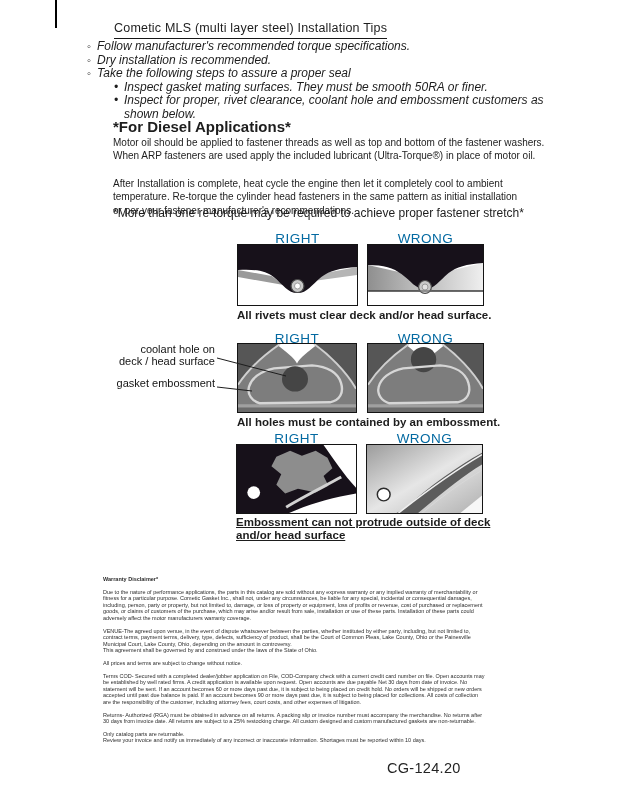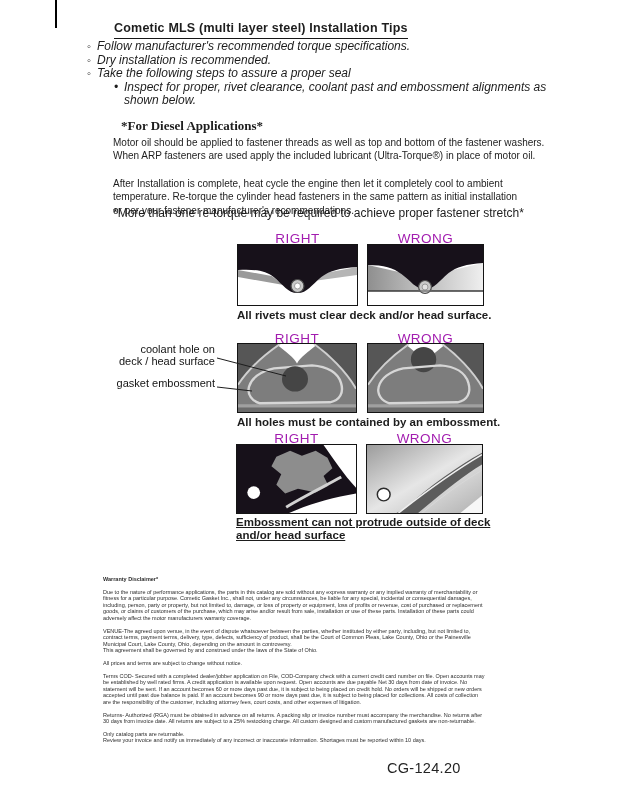--- a/index.html
+++ b/index.html
@@ -1,32 +1,32 @@
 <!DOCTYPE html>
 <html><head>
 <meta charset="utf-8">
 <style>
   html,body{margin:0;padding:0;background:#ffffff;}
   .page{position:relative;width:618px;height:800px;background:#ffffff;overflow:hidden;
         font-family:"Liberation Sans","DejaVu Sans",sans-serif;color:#1d1d1d;}
   .abs{position:absolute;}
   .artifact{left:55px;top:0;width:2px;height:28px;background:#000;}
-  .title{left:114px;top:21px;font-size:12.5px;font-weight:bold;letter-spacing:0.2px;
+  .title{left:114px;top:21px;font-size:12.5px;font-weight:normal;letter-spacing:0.2px;
          border-bottom:1.5px solid #161616;padding-bottom:2.5px;}
   .tips{left:88px;top:40px;font-size:12px;line-height:13.6px;width:470px;font-style:italic;}
   .li{position:relative;padding-left:9px;}
   .li::before{content:"◦";position:absolute;left:-1px;top:0;font-size:11px;}
   .li.sub{padding-left:36px;}
   .li.sub::before{content:"•";left:26px;font-size:12px;}
-  .h2{left:121px;top:118px;font-size:13px;font-weight:bold;font-family:Liberation Serif, serif;}
+  .h2{left:113px;top:118px;font-size:15px;font-weight:bold;}
   .para{font-size:10px;line-height:13.3px;white-space:pre-line;width:450px;}
   .p1{left:113px;top:136px;}
   .p2{left:113px;top:177px;}
   .note{left:113px;top:206px;font-size:12px;}
-  .dlabel{font-size:13.5px;letter-spacing:0.5px;text-align:center;color:#a21caf;}
+  .dlabel{font-size:13.5px;letter-spacing:0.5px;text-align:center;color:#0369a1;}
   .caption{font-size:11.5px;font-weight:bold;white-space:pre-line;line-height:12.5px;}
   .panel{border:1.5px solid #141414;box-sizing:border-box;background:#fff;}
   .panel svg{display:block;width:100%;height:100%;}
   .callout{font-size:11px;line-height:11.5px;text-align:right;white-space:pre-line;width:110px;color:#141414;}
   .leaders{left:0;top:0;width:618px;height:800px;pointer-events:none;}
   .fineprint{left:103px;top:576px;width:418px;font-size:5.5px;line-height:6.6px;color:#2d2d2d;}
   .fineprint .fp{white-space:pre-line;margin:0 0 6px 0;}
   .fineprint .fp.tight{margin-bottom:0;}
   .fp-head{font-weight:bold;margin:0 0 5px 0;}
   .footer-code{left:387px;top:760px;font-size:14.5px;letter-spacing:0.3px;color:#242424;}
@@ -37,21 +37,22 @@
 <div class="page">
 
   <div class="abs artifact"></div>
 
   <div class="abs title">Cometic MLS (multi layer steel) Installation Tips</div>
 
   <div class="abs tips">
     <div class="li">Follow manufacturer's recommended torque specifications.</div>
     <div class="li">Dry installation is recommended.</div>
     <div class="li">Take the following steps to assure a proper seal</div>
-    <div class="li sub">Inspect for proper, rivet clearance, coolant past and embossment alignments as shown below.</div>
+    <div class="li sub">Inspect gasket mating surfaces.  They must be smooth 50RA or finer.</div>
+    <div class="li sub">Inspect for proper, rivet clearance, coolant hole and embossment customers as shown below.</div>
   </div>
 
   <div class="abs h2">*For Diesel Applications*</div>
   <div class="abs para p1">Motor oil should be applied to fastener threads as well as top and bottom of the fastener washers.
 When ARP fasteners are used apply the included lubricant (Ultra-Torque®) in place of motor oil.</div>
   <div class="abs para p2">After Installation is complete, heat cycle the engine then let it completely cool to ambient
 temperature. Re-torque the cylinder head fasteners in the same pattern as initial installation
 or per your fastener manufacturer's recommendations.</div>
   <div class="abs note">*More than one re-torque may be required to achieve proper fastener stretch*</div>
 

